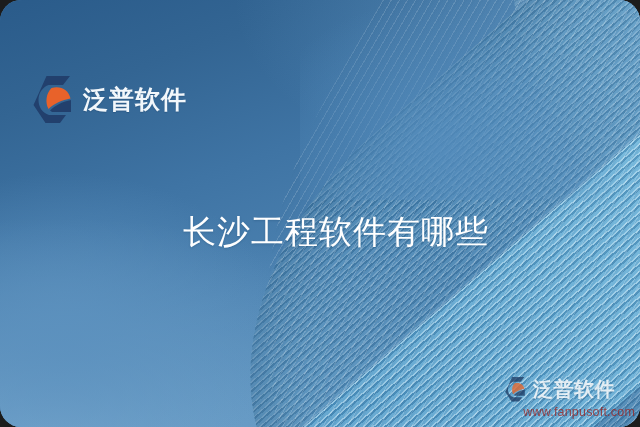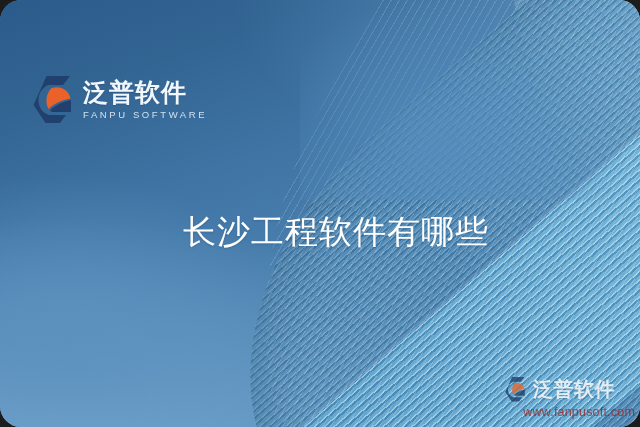--- a/index.html
+++ b/index.html
@@ -268,21 +268,20 @@
   </div>
 
   <div class="brand">
     <svg class="brand-mark" viewBox="0 0 44 50">
       <path d="M14.5 2 L38 2 L31 11 L16.5 11 C10 13.5 6.5 19.5 6.5 26 C6.5 33 10.5 39 17 41 L34 41 L28 49 L13.5 49 L1.5 31 Z" fill="#22406d"></path>
       <path d="M19.5 14 C29 11.5 36.5 16 38.5 24.5 C30 26 22 29.5 16.5 35 C13 28.5 14 19.5 19.5 14 Z" fill="#e8622a"></path>
       <path d="M18 36.5 C23.5 31 31 27.5 39 26 L39 38 L20 38 Z" fill="#22406d"></path>
     </svg>
     <div class="brand-text">
       <div class="brand-cn">泛普软件</div>
-      <div class="brand-en">FANPU SOFTWARE</div>
     </div>
   </div>
 
   <div class="headline">长沙工程软件有哪些</div>
 
   <div class="watermark">
     <div class="wm-row">
       <svg class="wm-mark" viewBox="0 0 44 50">
         <path d="M14.5 2 L38 2 L31 11 L16.5 11 C10 13.5 6.5 19.5 6.5 26 C6.5 33 10.5 39 17 41 L34 41 L28 49 L13.5 49 L1.5 31 Z" fill="rgba(30,60,100,0.85)"></path>
         <path d="M19.5 14 C29 11.5 36.5 16 38.5 24.5 C30 26 22 29.5 16.5 35 C13 28.5 14 19.5 19.5 14 Z" fill="rgba(225,105,50,0.9)"></path>

